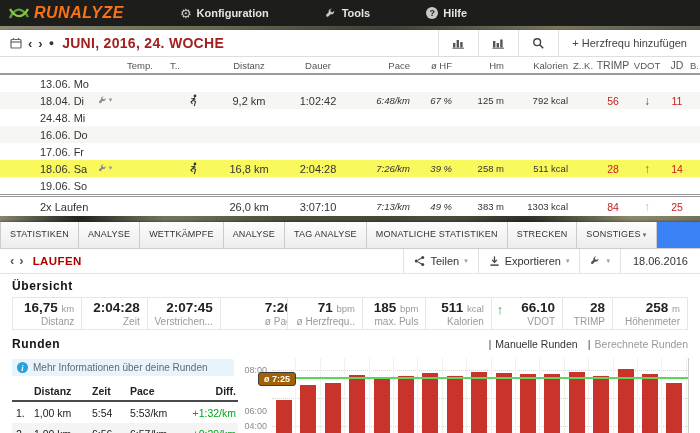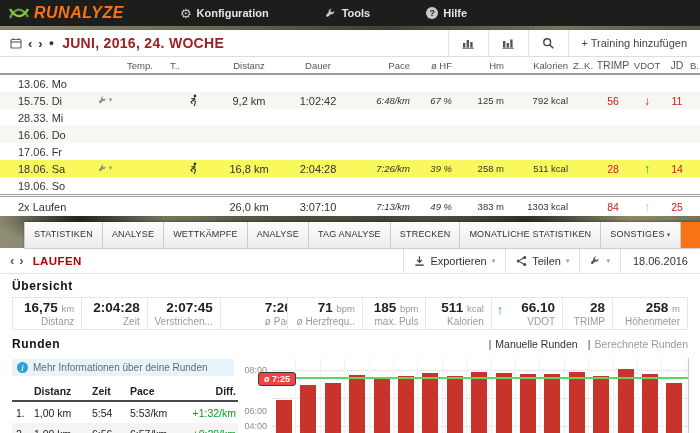--- a/index.html
+++ b/index.html
@@ -36,39 +36,39 @@
   .wn-btn{height:100%;display:flex;align-items:center;padding:0 13px;border-left:1px solid #e2e2e2;
     cursor:pointer;color:#444;font-size:11px;box-sizing:border-box;}
   
   .wk-row{display:grid;
     grid-template-columns:92px 26px 44px 26px 26px 70px 68px 62px 44px 52px 60px 26px 34px 34px 26px 10px;
     align-items:center;height:17px;font-size:11px;color:#333;}
   .wk-row:nth-child(even){background:#f6f6f3;}
   .wk-row.highlight{background:#f9f95e !important;}
   .wk-colheader{height:16px;border-bottom:2px solid #9a9a9a;font-size:9.5px;color:#555;background:#fff !important;}
   .wk-summary{border-top:3px double #999;height:19px;background:#fff !important;}
-  .c-date{padding-left:18px;text-align:left;cursor:pointer;}
+  .c-date{padding-left:40px;text-align:left;cursor:pointer;}
   .c-tools,.c-temp,.c-t2,.c-sport,.c-zk,.c-trimp,.c-vdot,.c-jd{text-align:center;}
   .c-dist,.c-dauer{text-align:center;}
   .c-pace,.c-hf{text-align:right;font-size:9.5px;font-style:italic;}
   .c-pace{padding-right:4px;}
   .c-hf{padding-right:6px;}
   .c-hm{text-align:right;padding-right:6px;font-size:9.5px;}
   .c-kcal{text-align:right;padding-right:2px;font-size:9.5px;}
   .wk-colheader .c-pace,.wk-colheader .c-hf,.wk-colheader .c-hm,.wk-colheader .c-kcal{font-size:9.5px;font-style:normal;}
   .c-trimp,.c-jd{font-size:10.5px;}
   .red{color:#c32222;}
   .arrow-up{color:#1e9e2e;font-weight:bold;font-size:12px;}
   .arrow-down{color:#cc2020;font-weight:bold;font-size:12px;}
   .arrow-up.faded{color:rgba(40,160,60,.45);}
   .tools-wrap{display:inline-flex;align-items:center;gap:1px;cursor:pointer;}
   .mini-chev{font-size:7px;color:#999;}
   
-  .tabbar{position:absolute;top:222px;left:0;right:0;height:26px;background:#f97316;
-    border-bottom:1px solid #cfcfcf;display:flex;z-index:4;box-shadow:0 -1px 2px rgba(0,0,0,.3);margin-left:24px;}
+  .tabbar{position:absolute;top:222px;left:0;right:0;height:26px;background:#3b82f6;
+    border-bottom:1px solid #cfcfcf;display:flex;z-index:4;box-shadow:0 -1px 2px rgba(0,0,0,.3);}
   .tab{padding:0 9px;line-height:25px;font-size:9px;color:#333;letter-spacing:.2px;
     border-right:1px solid #ccc;background:linear-gradient(#fdfdfd,#ececec);cursor:pointer;white-space:nowrap;}
   .tab:first-child{border-left:1px solid #ccc;}
   .tab .caret{font-size:7px;color:#666;}
   
   .content{position:absolute;top:248px;left:0;right:0;height:185px;background:#fff;z-index:3;}
   .activity-bar{height:26px;border-bottom:1px solid #e4e4e4;display:flex;align-items:center;
     padding-left:10px;box-sizing:border-box;}
   .act-chev{font-size:13px;font-weight:bold;color:#555;margin-right:5px;cursor:pointer;line-height:1;}
   .act-title{color:#b00000;font-weight:bold;font-size:11.5px;letter-spacing:.4px;margin-left:4px;}
@@ -110,21 +110,21 @@
   .lap-header .lc-diff{color:#222;}
   
   .chart{position:absolute;left:236px;top:358px;width:464px;height:75px;overflow:hidden;z-index:6;}
   .grid-h{position:absolute;left:36px;right:12px;border-top:1px dotted #d4d4d4;height:0;}
   .ylab{position:absolute;left:0;width:31px;text-align:right;font-size:9px;color:#8a8a8a;}
   .plot{position:absolute;left:36px;top:0;bottom:0;width:416px;
     background:repeating-linear-gradient(90deg,transparent 0 23.4px,#f1f1ee 23.4px 24.4px);
     border-right:1px solid #ccc;}
   .bar{position:absolute;width:16px;background:#c8342c;cursor:pointer;}
   .avg-line{position:absolute;left:36px;width:416px;height:0;border-top:2px solid #5cd65c;z-index:2;}
-  .tooltip{position:absolute;background:#ef4444;color:#fff;font-size:9px;font-weight:bold;
+  .tooltip{position:absolute;background:#a16207;color:#fff;font-size:9px;font-weight:bold;
     padding:1px 5px;border-radius:3px;border:1px solid #3c3c3c;z-index:3;white-space:nowrap;}
   svg{display:block;}
 </style>
 </head>
 <body>
 
 <header class="navbar">
   <div class="brand">
     <svg width="22" height="16" viewBox="0 0 22 16">
       <path d="M2 13 C7 2, 14 2, 20 12" stroke="#5aa13f" stroke-width="2.4" fill="none"></path>
@@ -180,21 +180,21 @@
           <rect x="8.2" y="2.5" width="2.4" height="8" fill="#555"></rect>
           <line x1="0.5" y1="11.2" x2="12" y2="11.2" stroke="#555"></line>
         </svg>
     </span>
     <span class="wn-btn">
       <svg width="13" height="13" viewBox="0 0 13 13">
           <circle cx="5.2" cy="5.2" r="3.4" fill="none" stroke="#444" stroke-width="1.4"></circle>
           <line x1="7.8" y1="7.8" x2="11.2" y2="11.2" stroke="#444" stroke-width="1.6"></line>
         </svg>
     </span>
-    <span class="wn-btn">+ Training hinzufügen</span>
+    <span class="wn-btn">+ Herzfrequ hinzufügen</span>
   </div>
   <div class="wk-row wk-colheader" id="wk-header">
       <div class="c-date"></div>
       <div class="c-tools"></div>
       <div class="c-temp">Temp.</div>
       <div class="c-t2">T..</div>
       <div class="c-sport"></div>
       <div class="c-dist">Distanz</div>
       <div class="c-dauer">Dauer</div>
       <div class="c-pace">Pace</div>
@@ -220,21 +220,21 @@
         <div class="c-hf"></div>
         <div class="c-hm"></div>
         <div class="c-kcal"></div>
         <div class="c-zk"></div>
         <div class="c-trimp"></div>
         <div class="c-vdot"></div>
         <div class="c-jd"></div>
         <div class="c-bv"></div>
       </div>
       <div class="wk-row">
-        <div class="c-date">15.75. Di</div>
+        <div class="c-date">18.04. Di</div>
         <div class="c-tools"><span class="tools-wrap">
             <svg width="10" height="10" viewBox="0 0 12 12">
               <path d="M7.2 1.8a2.8 2.8 0 0 0-3.5 3.5L1.4 7.6a1.35 1.35 0 0 0 1.9 1.9l2.3-2.3a2.8 2.8 0 0 0 3.5-3.5L7.4 5.4 5.6 4.6 5.2 2.8z" fill="#8a8a8a"></path>
             </svg>
             <span class="mini-chev">▾</span>
           </span></div>
         <div class="c-temp"></div>
         <div class="c-t2"></div>
         <div class="c-sport">
           <svg width="11" height="13" viewBox="0 0 12 14">
@@ -248,21 +248,21 @@
         <div class="c-hf">67 %</div>
         <div class="c-hm">125 m</div>
         <div class="c-kcal">792 kcal</div>
         <div class="c-zk"></div>
         <div class="c-trimp red">56</div>
         <div class="c-vdot"><span class="arrow-down">↓</span></div>
         <div class="c-jd red">11</div>
         <div class="c-bv"></div>
       </div>
       <div class="wk-row">
-        <div class="c-date">28.33. Mi</div>
+        <div class="c-date">24.48. Mi</div>
         <div class="c-tools"></div>
         <div class="c-temp"></div>
         <div class="c-t2"></div>
         <div class="c-sport"></div>
         <div class="c-dist"></div>
         <div class="c-dauer"></div>
         <div class="c-pace"></div>
         <div class="c-hf"></div>
         <div class="c-hm"></div>
         <div class="c-kcal"></div>
@@ -374,49 +374,49 @@
       <div class="c-bv"></div>
     </div>
 </section>
 
 <nav class="tabbar" id="tabbar">
     <span class="tab"><span>STATISTIKEN</span></span>
     <span class="tab"><span>ANALYSE</span></span>
     <span class="tab"><span>WETTKÄMPFE</span></span>
     <span class="tab"><span>ANALYSE</span></span>
     <span class="tab"><span>TAG ANALYSE</span></span>
+    <span class="tab"><span>MONATLICHE STATISTIKEN</span></span>
     <span class="tab"><span>STRECKEN</span></span>
-    <span class="tab"><span>MONATLICHE STATISTIKEN</span></span>
     <span class="tab"><span>SONSTIGES</span><span class="caret"> ▾</span></span>
   </nav>
 
 <section class="content">
   <div class="activity-bar">
     <span class="act-chev">‹</span>
     <span class="act-chev">›</span>
     <span class="act-title">LAUFEN</span>
     <span class="act-spacer"></span>
     <span class="act-btn">
       <svg width="11" height="12" viewBox="0 0 12 12">
-          <line x1="6" y1="1" x2="6" y2="7" stroke="#444" stroke-width="1.4"></line>
-          <path d="M3.4 4.8 L6 7.4 L8.6 4.8" fill="none" stroke="#444" stroke-width="1.4"></path>
-          <line x1="1.5" y1="10.5" x2="10.5" y2="10.5" stroke="#444" stroke-width="1.6"></line>
-        </svg>
-      <span>Exportieren</span>
-      <span class="mini-chev">▾</span>
-    </span>
-    <span class="act-btn">
-      <svg width="11" height="12" viewBox="0 0 12 12">
           <circle cx="9.5" cy="2.2" r="1.7" fill="#444"></circle>
           <circle cx="2.5" cy="6" r="1.7" fill="#444"></circle>
           <circle cx="9.5" cy="9.8" r="1.7" fill="#444"></circle>
           <line x1="3.8" y1="5.3" x2="8.3" y2="2.8" stroke="#444" stroke-width="1.2"></line>
           <line x1="3.8" y1="6.7" x2="8.3" y2="9.2" stroke="#444" stroke-width="1.2"></line>
         </svg>
       <span>Teilen</span>
+      <span class="mini-chev">▾</span>
+    </span>
+    <span class="act-btn">
+      <svg width="11" height="12" viewBox="0 0 12 12">
+          <line x1="6" y1="1" x2="6" y2="7" stroke="#444" stroke-width="1.4"></line>
+          <path d="M3.4 4.8 L6 7.4 L8.6 4.8" fill="none" stroke="#444" stroke-width="1.4"></path>
+          <line x1="1.5" y1="10.5" x2="10.5" y2="10.5" stroke="#444" stroke-width="1.6"></line>
+        </svg>
+      <span>Exportieren</span>
       <span class="mini-chev">▾</span>
     </span>
     <span class="act-btn">
       <svg width="11" height="11" viewBox="0 0 12 12">
           <path d="M7.2 1.8a2.8 2.8 0 0 0-3.5 3.5L1.4 7.6a1.35 1.35 0 0 0 1.9 1.9l2.3-2.3a2.8 2.8 0 0 0 3.5-3.5L7.4 5.4 5.6 4.6 5.2 2.8z" fill="#555"></path>
         </svg>
       <span class="mini-chev">▾</span>
     </span>
     <span class="act-date">18.06.2016</span>
   </div>

